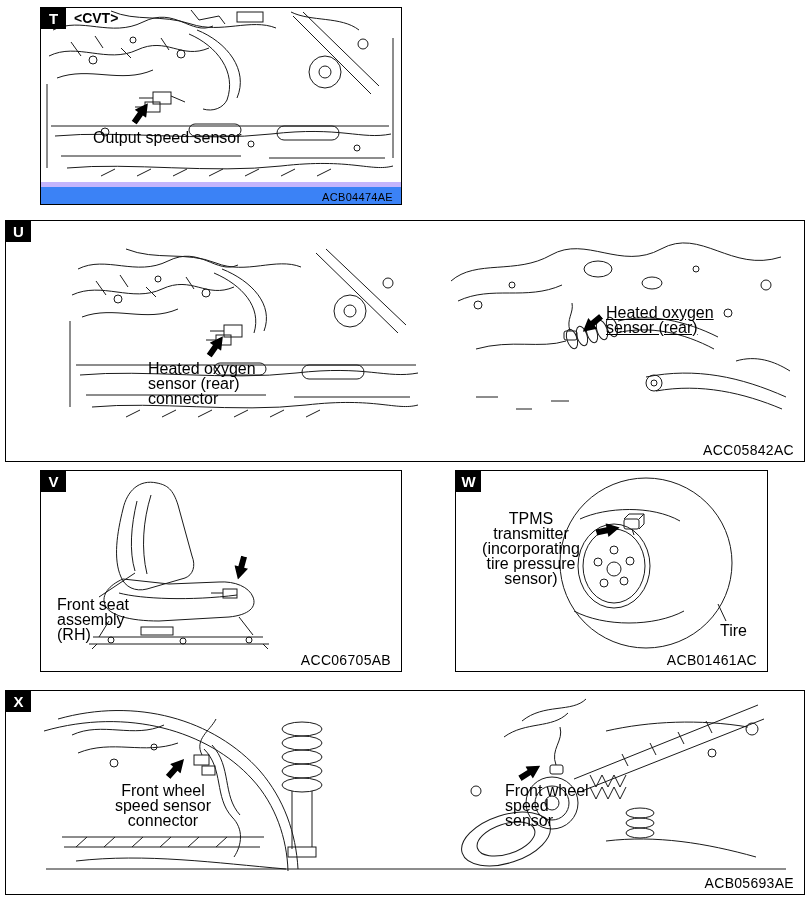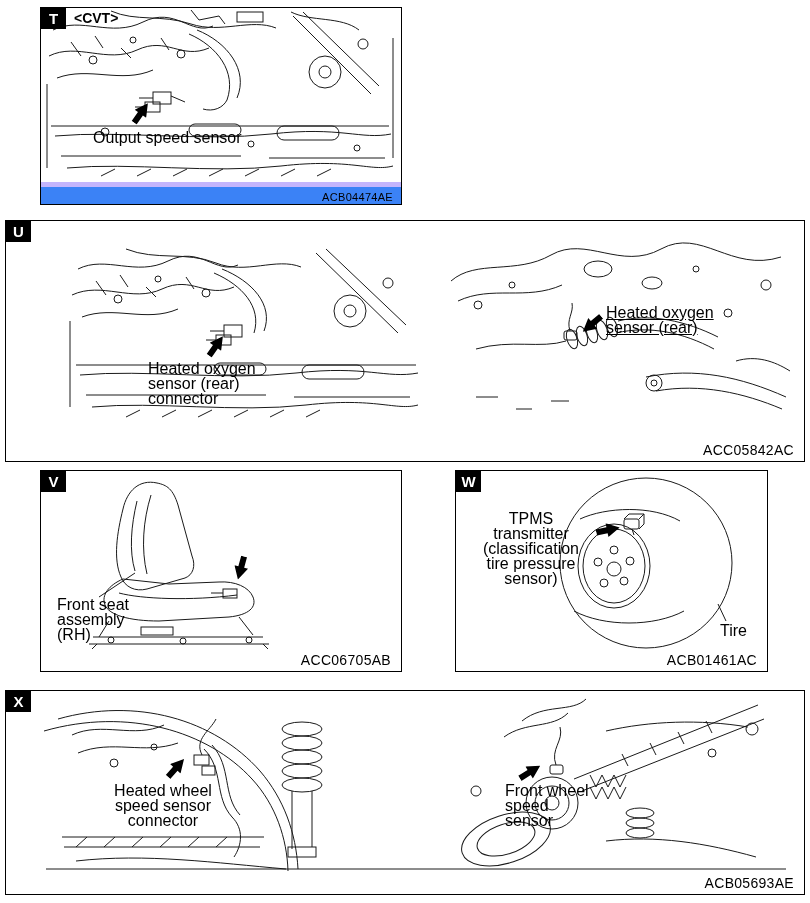--- a/index.html
+++ b/index.html
@@ -186,21 +186,21 @@
         <circle cx="148" cy="112" r="4"></circle>
         <circle cx="142" cy="91" r="4"></circle>
         <path d="M124,48 C150,36 196,34 224,50"></path>
         <path d="M118,140 C148,156 198,156 228,140"></path>
         <rect x="168" y="48" width="15" height="10" rx="2"></rect>
         <path d="M168,48 l5,-5 h15 l-5,5 M183,48 l5,-5 v10 l-5,5"></path>
         <path d="M176,58 l2,6"></path>
         <path d="M270,150 L262,133"></path>
       </g>
     </svg>
-    <div class="lbl center" style="left:16px;top:40px;width:118px;">TPMS transmitter (classification tire pressure sensor)</div>
+    <div class="lbl center" style="left:16px;top:40px;width:118px;">TPMS transmitter (incorporating tire pressure sensor)</div>
     <svg class="arrow" style="left:140px;top:52px;transform:rotate(-12deg);" width="24" height="14" viewBox="0 0 24 14">
         <polygon points="0,4 11,4 11,0 24,7 11,14 11,10 0,10" fill="#000"></polygon>
       </svg>
     <div class="lbl" style="left:264px;top:152px;">Tire</div>
     <div class="code">ACB01461AC</div>
   </section>
 
   <section class="panel" style="left:5px;top:690px;width:800px;height:205px;">
     <div class="letter-box">X</div>
     <svg class="art" width="797" height="183" viewBox="0 0 797 183">
@@ -250,21 +250,21 @@
         <ellipse cx="634" cy="132" rx="14" ry="5"></ellipse>
         <ellipse cx="634" cy="142" rx="14" ry="5"></ellipse>
         <circle cx="470" cy="100" r="5"></circle>
           <circle cx="706" cy="62" r="4"></circle>
         <path d="M600,150 C650,144 700,152 750,166"></path>
       </g>
     </svg>
     <svg class="arrow" style="left:158px;top:70px;transform:rotate(-48deg);" width="24" height="14" viewBox="0 0 24 14">
         <polygon points="0,4 11,4 11,0 24,7 11,14 11,10 0,10" fill="#000"></polygon>
       </svg>
-    <div class="lbl center" style="left:92px;top:92px;width:130px;">Heated wheel speed sensor connector</div>
+    <div class="lbl center" style="left:92px;top:92px;width:130px;">Front wheel speed sensor connector</div>
     <svg class="arrow" style="left:512px;top:74px;transform:rotate(-32deg);" width="24" height="14" viewBox="0 0 24 14">
         <polygon points="0,4 11,4 11,0 24,7 11,14 11,10 0,10" fill="#000"></polygon>
       </svg>
     <div class="lbl" style="left:476px;top:92px;width:92px;margin-left:23px;">Front wheel speed sensor</div>
     <div class="code">ACB05693AE</div>
   </section>
 
 </div>
 
 </body></html>

